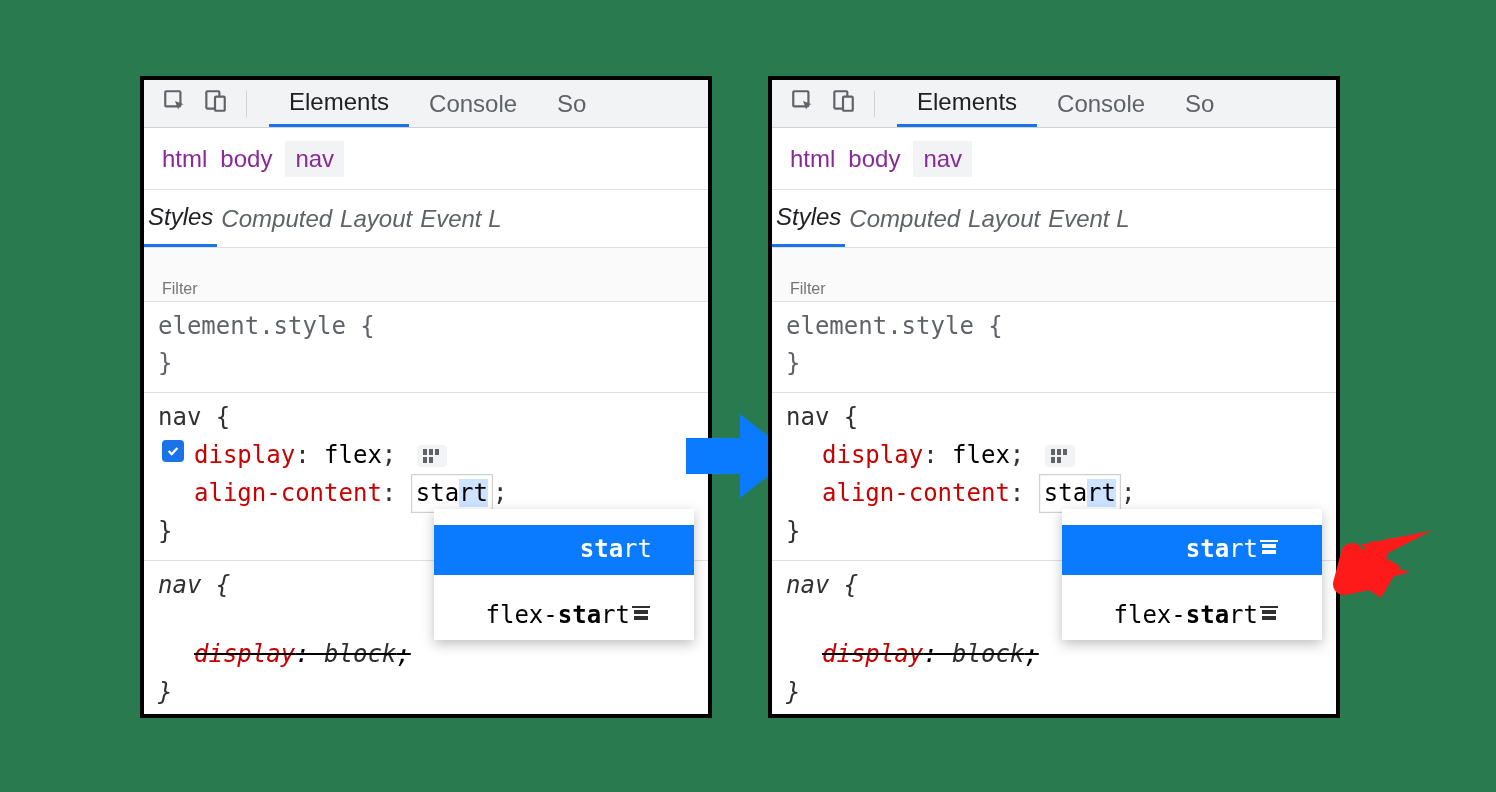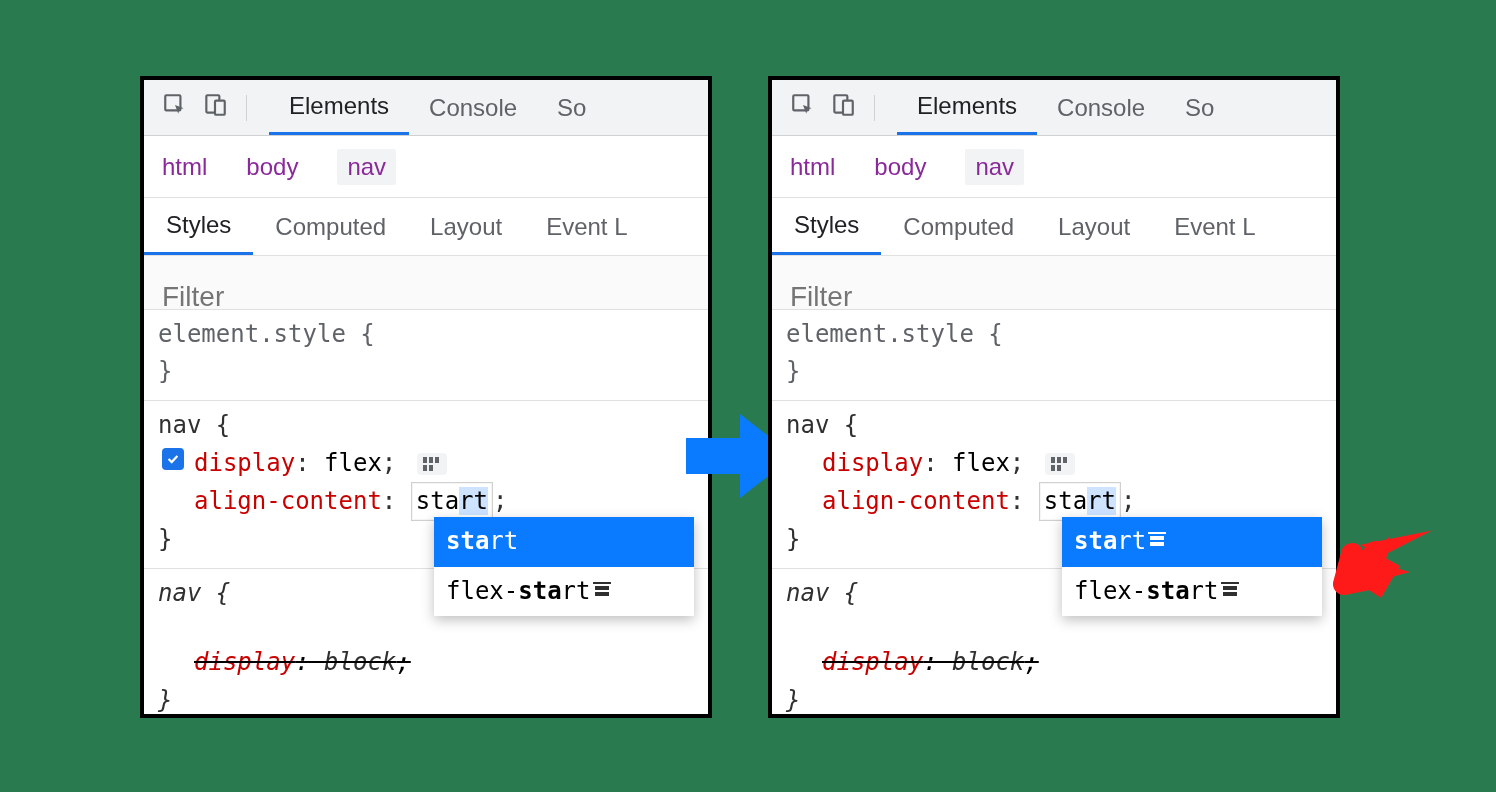--- a/index.html
+++ b/index.html
@@ -18,21 +18,21 @@
     width: 572px;
     height: 642px;
     overflow: hidden;
   }
   .panel-left { left: 140px; top: 76px; }
   .panel-right { left: 768px; top: 76px; }
 
   .top-tabs {
     display: flex;
     align-items: center;
-    height: 56px;
+    height: 48px;
     background: #f1f3f4;
     border-bottom: 1px solid #cfd1d3;
     font-size: 24px;
     color: #5f6368;
   }
   .top-tabs .icons {
     display: flex;
     align-items: center;
     padding: 0 12px 0 18px;
     gap: 14px;
@@ -49,61 +49,62 @@
     cursor: pointer;
   }
   .tab.active {
     color: #202124;
     border-bottom: 3px solid #1a73e8;
   }
 
   .breadcrumb {
     display: flex;
     align-items: center;
-    gap: 39px;
+    gap: 13px;
     padding: 0 18px;
     height: 62px;
     border-bottom: 1px solid #e0e0e0;
     font-size: 24px;
   }
   .breadcrumb span { color: #8a2a9a; cursor: pointer; }
   .breadcrumb .sel { background: #f1f3f4; padding: 4px 10px; border-radius: 2px; }
 
   .sub-tabs {
     display: flex;
     align-items: center;
     height: 58px;
     border-bottom: 1px solid #e0e0e0;
     font-size: 24px;
     color: #5f6368;
   }
   .sub-tab {
-    padding: 0 22px;
+    padding: 0 4px;
     height: 100%;
     display: flex;
     align-items: center;
     cursor: pointer;
+    font-style: italic;
   }
   .sub-tab.active {
     color: #202124;
     border-bottom: 3px solid #1a73e8;
   }
 
   .filter-row {
     display: flex;
     align-items: center;
     height: 54px;
     border-bottom: 1px solid #e0e0e0;
     padding: 0 16px;
     background: #fafafa;
   }
   .filter-input {
     border: none;
     background: transparent;
-    font-size: 28px;
+    font-size: 16px;
     width: 100%;
     outline: none;
     color: #5f6368;
     margin-top: 29px;
   }
 
   .rule-block {
     border-bottom: 1px solid #e0e0e0;
     padding: 6px 14px 10px 14px;
     font-family: Menlo, Consolas, monospace;
@@ -145,22 +146,23 @@
     background: #fff;
     box-shadow: 0 4px 12px rgba(0,0,0,0.25);
     font-family: Menlo, Consolas, monospace;
     font-size: 24px;
     min-width: 260px;
   }
   .ac-item {
     padding: 6px 42px 6px 12px;
     display: flex;
     align-items: center;
-    justify-content: flex-start;
+    justify-content: flex-end;
     cursor: pointer;
+    margin-top: 16px;
   }
   .ac-item.selected { background: #0a7bff; color: #fff; }
   .ac-text b { font-weight: 700; }
   .ac-icon { width: 22px; height: 18px; }
 
   .arrow-right {
     position: absolute;
     left: 680px; top: 396px;
     width: 120px; height: 120px;
   }

